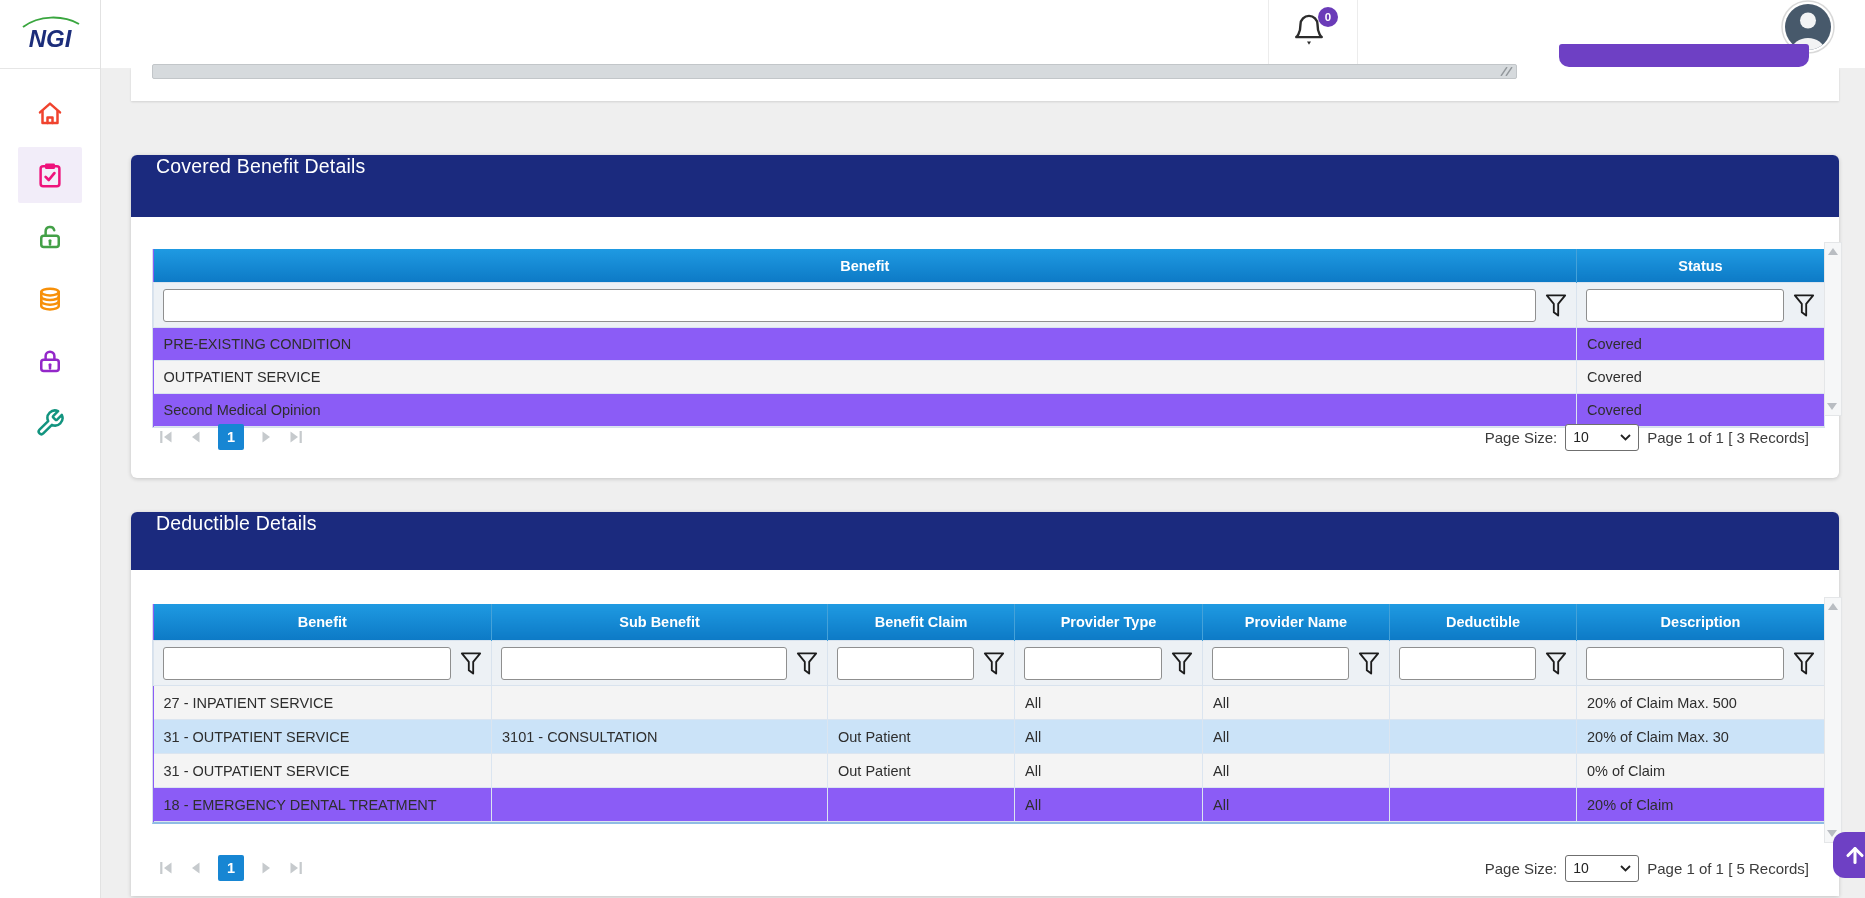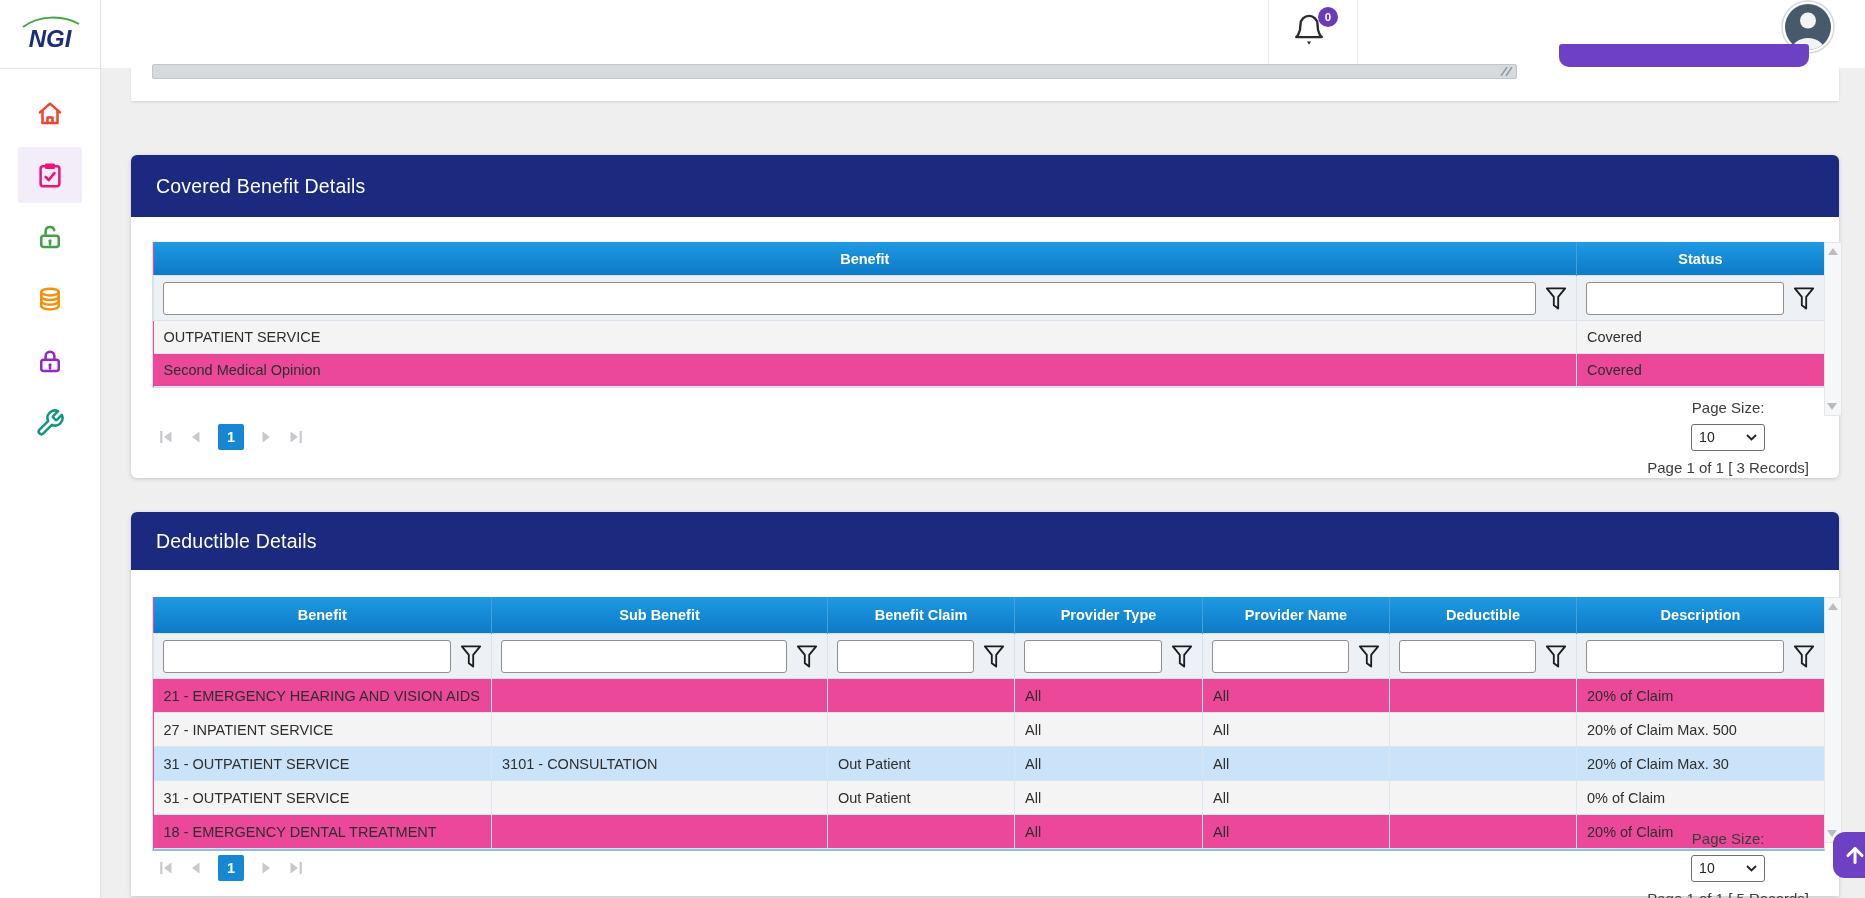--- a/index.html
+++ b/index.html
@@ -34,27 +34,27 @@
            border:1px solid #c2c6c9;border-radius:2px;z-index:7;cursor:pointer;}
   .hscroll svg{position:absolute;right:3px;top:2px;}
   .purple-frag{position:absolute;left:1559px;top:44px;width:250px;height:23px;background:#6e40c4;
                border-radius:3px 3px 10px 10px;z-index:7;cursor:pointer;}
 
   
   .card{position:absolute;left:131px;width:1708px;background:#fff;border-radius:6px;
         box-shadow:0 1px 4px rgba(0,0,0,.18);z-index:3;}
   #card1{top:155px;height:323px;}
   #card2{top:512px;height:384px;border-radius:6px 6px 0 0;}
-  .card-hd{background:#1b2a7e;color:#fff;border-radius:6px 6px 0 0;display:flex;align-items:center;
+  .card-hd{background:#1b2a7e;color:#fff;border-radius:6px 6px 0 0;display:flex;align-items:flex-start;
            padding-left:25px;font-size:19.5px;font-weight:500;letter-spacing:.2px;}
   #card1 .card-hd{height:62px;}
   #card2 .card-hd{height:58px;}
 
   
-  .tbl-wrap{position:absolute;left:21px;border:1px solid #d6e0ec;border-top:none;background:#ec4899;}
+  .tbl-wrap{position:absolute;left:21px;border:1px solid #d6e0ec;border-top:none;background:#8b5cf6;margin-top:7px;}
   #tbl1{top:87px;width:1671px;}
   #tbl2{top:85px;width:1671px;border-bottom:2px solid #8fbce4;}
   table.grid{border-collapse:collapse;table-layout:fixed;width:100%;}
   .hdr-row th{background:linear-gradient(180deg,#1f9ae2 0%,#0d7ac6 100%);color:#fff;font-size:14.5px;
               font-weight:bold;height:31px;text-align:center;border-right:1px solid #45a2d9;
               overflow:hidden;white-space:nowrap;cursor:pointer;}
   .t2 .hdr-row th{height:34px;}
   .flt-row td{background:#edf1f5;height:44px;border:1px solid #d9e3ee;padding:0;}
   .fw{display:flex;align-items:center;padding:0 9px;gap:9px;}
   .fw input{flex:1;height:31px;border:1px solid #8f8f8f;border-radius:3px;min-width:14px;
@@ -77,21 +77,21 @@
 
   
   .pgbar{position:absolute;left:21px;width:1671px;height:40px;display:flex;align-items:center;
          justify-content:space-between;}
   #pg1{top:262px;}
   #pg2{top:336px;}
   .pager{display:flex;align-items:center;gap:14px;padding-left:6px;}
   .pbtn{display:flex;cursor:pointer;}
   .pcur{width:26px;height:26px;background:#1786d3;color:#fff;font-size:14.5px;font-weight:bold;
         display:flex;align-items:center;justify-content:center;border-radius:2px;cursor:pointer;}
-  .pright{display:flex;align-items:center;gap:8px;font-size:15px;color:#3c3c3c;padding-right:14px;flex-direction:column;}
+  .pright{display:flex;align-items:center;gap:8px;font-size:15px;color:#3c3c3c;padding-right:14px;}
   .psel{width:58px;height:25px;border:1px solid #6f6f6f;border-radius:3px;background:#fff;
         display:flex;align-items:center;justify-content:space-between;padding:0 7px;font-size:14px;
         color:#222;cursor:pointer;}
 
   
   .scrolltop{position:absolute;left:1833px;top:832px;width:60px;height:46px;background:#6e40c4;
              border-radius:12px;z-index:10;display:flex;align-items:center;cursor:pointer;padding-left:9px;}
 </style>
 </head>
 <body>
@@ -217,20 +217,24 @@
                 <span class="funnel">
                   <svg width="22" height="25" viewBox="0 0 24 26">
                     <path d="M2 2h20l-7.6 9.2V24l-4.8-3.6v-9.2L2 2z" stroke="#1c1c1c" stroke-width="2" fill="none" stroke-linejoin="round"></path>
                   </svg>
                 </span>
               </div>
             </td>
           </tr>
         </thead>
         <tbody>
+          <tr>
+            <td>PRE-EXISTING CONDITION</td>
+            <td>Covered</td>
+          </tr>
           <tr class="alt">
             <td>OUTPATIENT SERVICE</td>
             <td>Covered</td>
           </tr>
           <tr>
             <td>Second Medical Opinion</td>
             <td>Covered</td>
           </tr>
         </tbody>
       </table>
@@ -370,29 +374,20 @@
                 <span class="funnel">
                   <svg width="22" height="25" viewBox="0 0 24 26">
                     <path d="M2 2h20l-7.6 9.2V24l-4.8-3.6v-9.2L2 2z" stroke="#1c1c1c" stroke-width="2" fill="none" stroke-linejoin="round"></path>
                   </svg>
                 </span>
               </div>
             </td>
           </tr>
         </thead>
         <tbody>
-          <tr>
-            <td>21 - EMERGENCY HEARING AND VISION AIDS</td>
-            <td></td>
-            <td></td>
-            <td>All</td>
-            <td>All</td>
-            <td></td>
-            <td>20% of Claim</td>
-          </tr>
           <tr class="alt">
             <td>27 - INPATIENT SERVICE</td>
             <td></td>
             <td></td>
             <td>All</td>
             <td>All</td>
             <td></td>
             <td>20% of Claim Max. 500</td>
           </tr>
           <tr class="sel">

